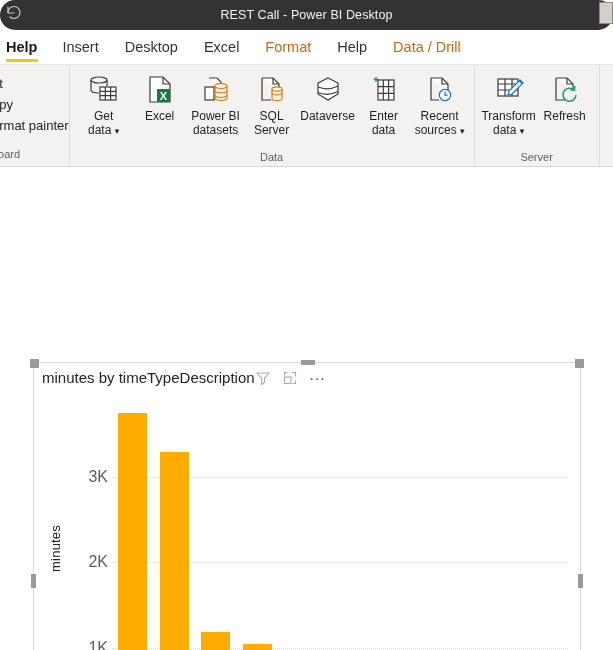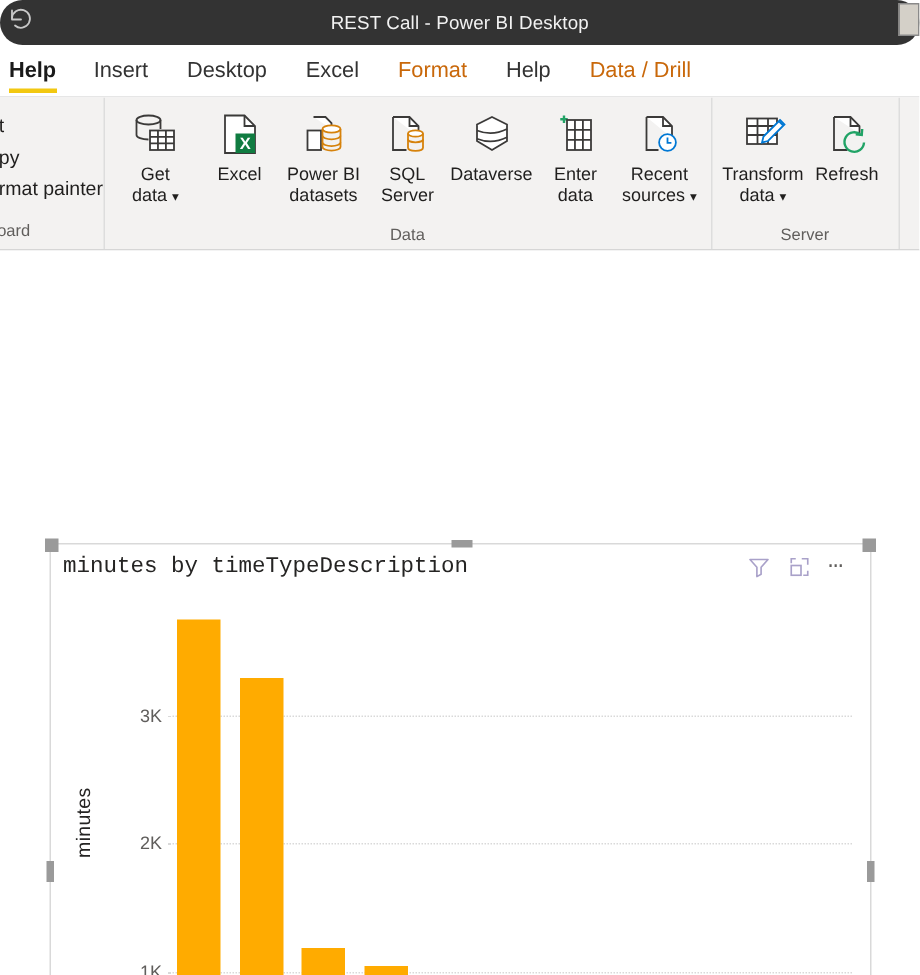--- a/index.html
+++ b/index.html
@@ -182,22 +182,20 @@
   .h-corner { width: 9px; height: 9px; }
   .h-mid-h { width: 14px; height: 5px; }
   .h-mid-v { width: 5px; height: 14px; }
 
   .visual-header {
     position: relative;
     height: 32px;
     padding: 6px 8px 0 8px;
     display: flex;
     align-items: flex-start;
-    justify-content: space-between;
-    font-family: Liberation Mono, monospace;
   }
   .visual-title {
     font-size: 15px;
     color: #252423;
   }
   .visual-icons {
     display: flex;
     align-items: center;
     gap: 11px;
     padding-right: 4px;
@@ -224,21 +222,21 @@
   .yticks {
     position: absolute;
     left: 40px;
     top: 0;
     width: 34px;
     height: 100%;
   }
   .ytick {
     position: absolute;
     right: 0;
-    font-size: 12px;
+    font-size: 16px;
     color: #605e5c;
     transform: translateY(-50%);
     white-space: nowrap;
     margin-left: 14px;
   }
   .gridlines { position: absolute; left: 78px; right: 12px; top: 0; height: 100%; }
   .gridline {
     position: absolute;
     left: 0; right: 0;
     height: 1px;

